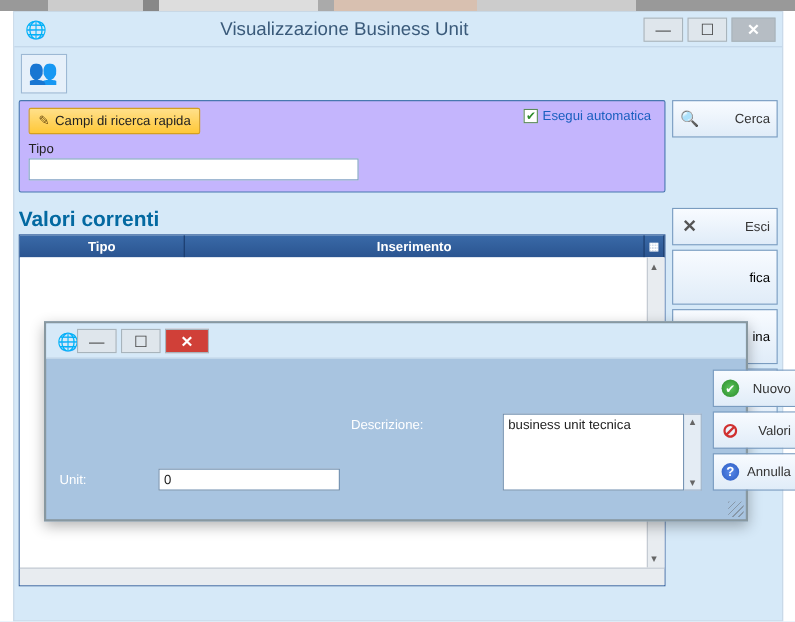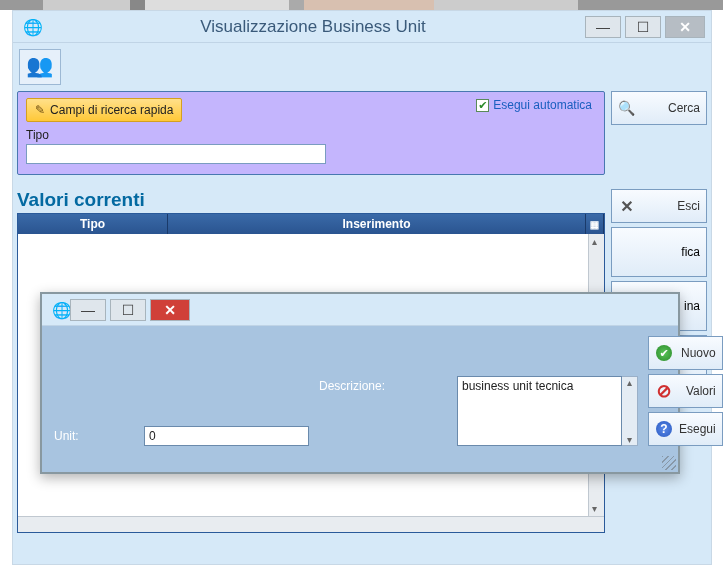--- a/index.html
+++ b/index.html
@@ -177,18 +177,18 @@
       <div class="side-btn">
         <span class="icon check-icon"></span>
         <span class="lbl">Nuovo</span>
       </div>
       <div class="side-btn">
         <span class="icon cancel-icon"></span>
         <span class="lbl">Valori</span>
       </div>
       <div class="side-btn">
         <span class="icon help-icon"></span>
-        <span class="lbl">Esegui</span>
+        <span class="lbl">Annulla</span>
       </div>
     </div>
   </div>
   <div class="resize-grip"></div>
 </div>
 
 </body></html>

